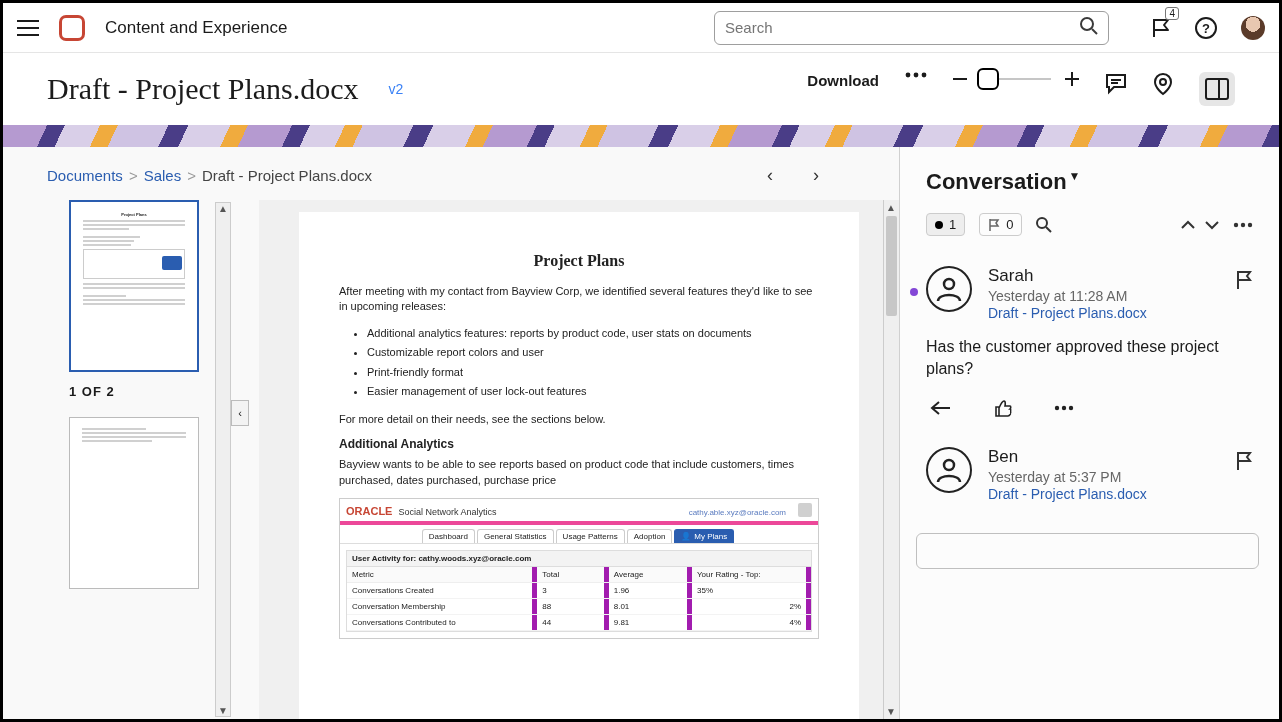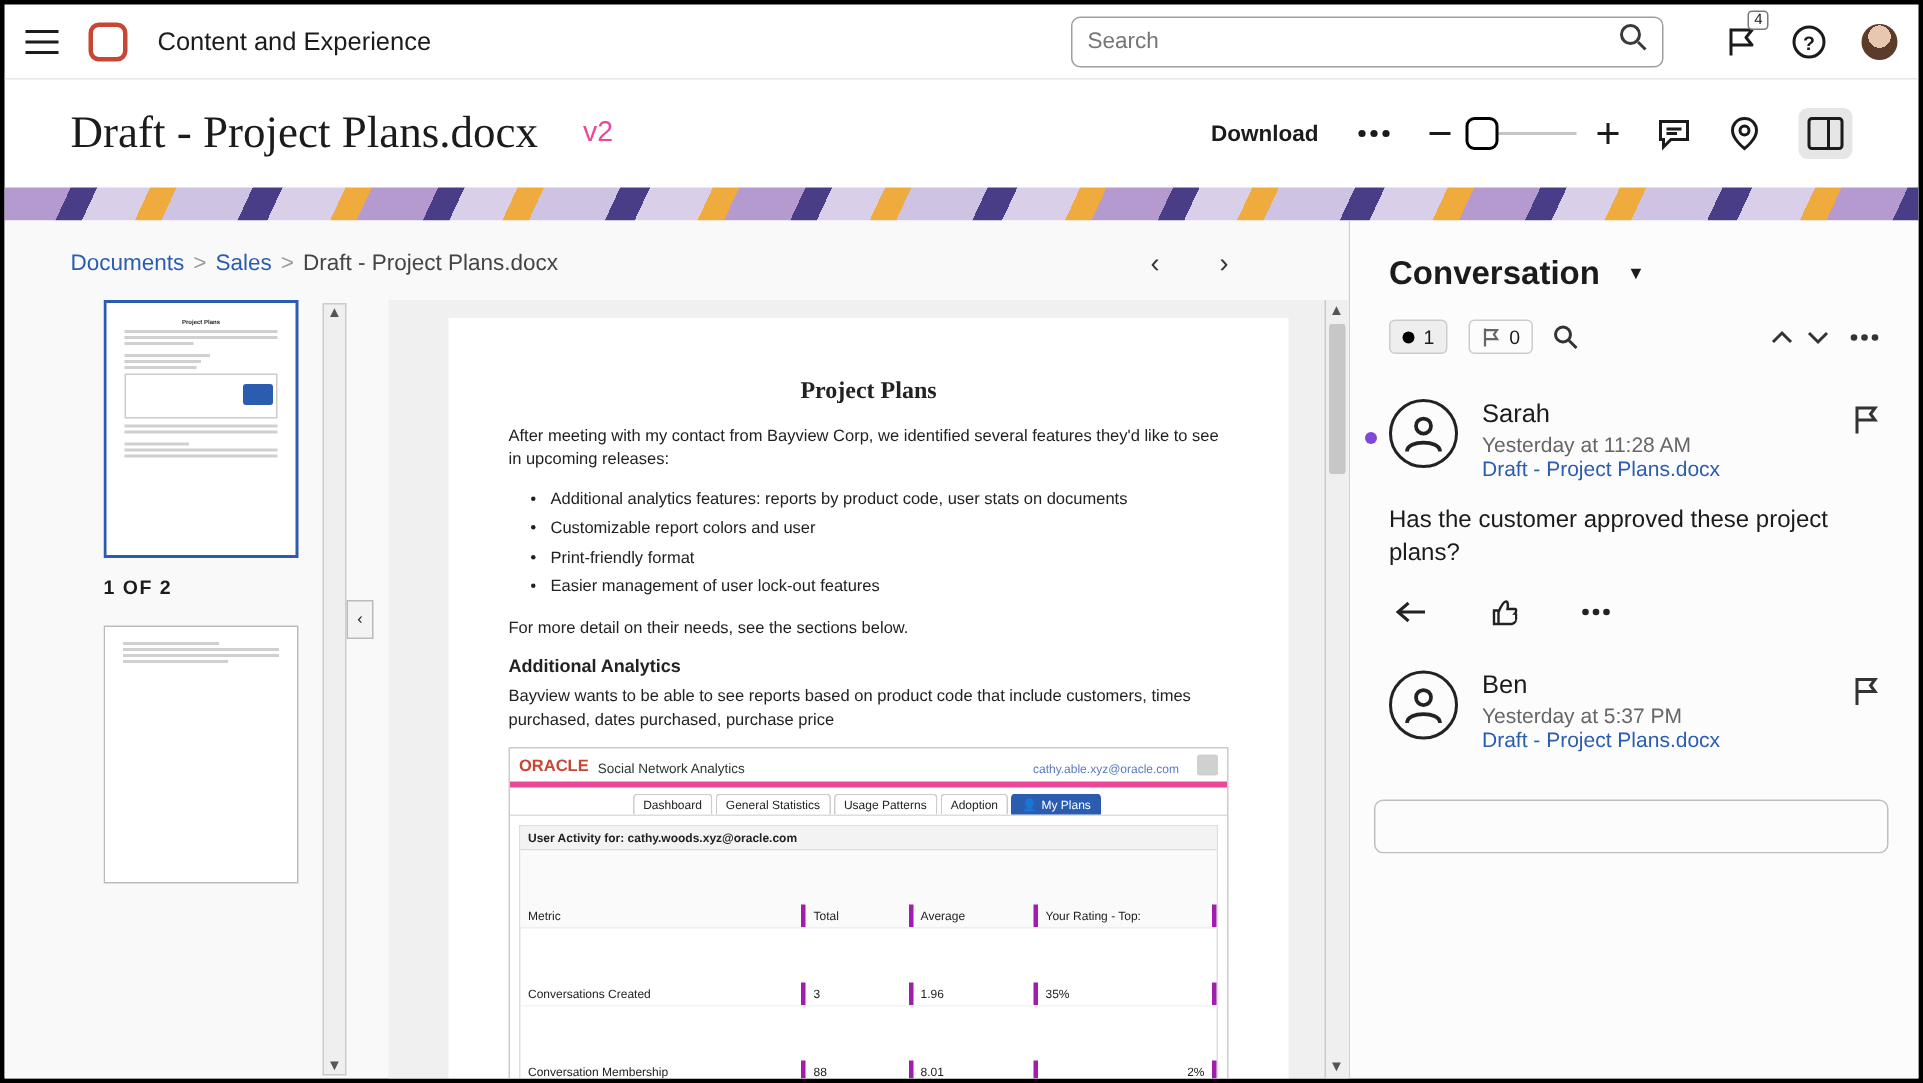--- a/index.html
+++ b/index.html
@@ -14,22 +14,22 @@
   .search-wrap { margin-left: auto; margin-right: 22px; }
   .search-box { display: flex; align-items: center; border: 1px solid #9e9e9e; border-radius: 6px; height: 34px; width: 395px; padding: 0 10px; }
   .search-box input { border: none; outline: none; flex: 1; font-size: 15px; background: transparent; color:#6e6e6e; }
   .top-icons { display: flex; align-items: center; gap: 24px; }
   .flag-icon { position: relative; }
   .flag-badge { position: absolute; top: -10px; right: -8px; border: 1px solid #777; font-size: 10px; border-radius: 3px; padding: 0 3px; background: #fff; }
   .avatar-img { width: 24px; height: 24px; border-radius: 50%; background: radial-gradient(circle at 50% 35%, #e8c7b0 0 38%, #5b3b2a 38% 60%, #5b3b2a 60% 100%); display:inline-block; }
   
   .doc-header { display: flex; align-items: center; height: 72px; padding: 0 44px; gap: 30px; }
   .doc-title { font-family: Georgia, 'Times New Roman', serif; font-size: 30px; }
-  .version-label { font-size: 19px; color: #ec4899; }
-  .doc-header .right { margin-left: auto; display: flex; align-items: center; gap: 26px; }
+  .version-label { font-size: 14px; color: #3b82f6; }
+  .doc-header .right { margin-left: auto; display: flex; align-items: flex-start; gap: 26px; }
   .download-text { font-size: 15px; font-weight: 600; cursor:pointer; }
   .icon-btn { cursor: pointer; display: inline-flex; align-items: center; justify-content: center; }
   .zoom-group { display:flex; align-items:center; gap:14px; }
   .zoom-track { position:relative; width:70px; height:2px; background:#c6c6c6; }
   .zoom-handle { position:absolute; left:-4px; top:-10px; width:22px; height:22px; border:2px solid #000; border-radius:6px; background:#fff; }
   .side-toggle { background:#e6e6e6; border-radius:6px; padding:6px; }
   
   .banner {
     height: 22px;
     background: repeating-linear-gradient(115deg,
@@ -80,33 +80,33 @@
   .embed-top-title { font-size:9px; color:#333; }
   .embed-top-user { margin-left:auto; font-size:8px; color:#5a7bbf; }
   .embed-tabs { display:flex; gap:0; border-bottom:1px solid #ddd; justify-content:center; padding:4px 6px 0; align-items:center; }
   .etab { border:1px solid #ccc; border-bottom:none; border-radius:3px 3px 0 0; padding:2px 6px; font-size:8px; display:flex; align-items:center; gap:3px; margin-right:2px; }
   .etab.active { background:#2a5db0; color:#fff; border-color:#2a5db0; }
   .embed-body { display:flex; padding:6px; gap:8px; }
   .etable { flex:1.6; border:1px solid #ddd; }
   .etable .hdr { background:#f3f3f3; padding:3px 5px; font-size:8px; border-bottom:1px solid #ddd; font-weight:600; }
   .etable .cols, .etable .row { display:grid; grid-template-columns: 1.6fr 0.6fr 0.7fr 1fr; font-size:8px; }
   .etable .cols { background:#fafafa; border-bottom:1px solid #eee; }
-  .etable .cols div, .etable .row div { padding:3px 5px; border-right:3px solid #a21caf;margin-top:36px; }
+  .etable .cols div, .etable .row div { padding:3px 5px; border-right:5px solid #a21caf; }
   .etable .row { border-bottom:1px solid #f3f3f3; }
   .epanel { flex:1; border:1px solid #ddd; }
   .epanel .hdr { background:#f3f3f3; padding:3px 5px; font-size:8px; border-bottom:1px solid #ddd; font-weight:600; }
   .levels { padding:6px; }
   .level { background:#2a5db0; color:#fff; font-size:8px; text-align:center; padding:4px 0; margin-bottom:3px; position:relative; }
   .level.inf { background:#2a5db0; }
   .level.pwr { background:#3e77c8; }
   .level.con { background:#5a90dd; }
   .marker { position:absolute; right:-10px; top:50%; transform:translateY(-50%); color:#000; font-size:14px; }
   
   .sidebar { width:380px; border-left:1px solid #d0d0d0; background:#fcfcfc; display:flex; flex-direction:column; }
-  .sb-header { display:flex; align-items:center; padding:22px 26px 18px; gap:18px; }
+  .sb-header { display:flex; align-items:flex-start; padding:22px 26px 18px; gap:2px; }
   .sb-title { font-size:22px; font-weight:700; }
   .caret-down { font-size:12px; }
   .sb-meta { display:flex; align-items:center; gap:14px; padding: 0 26px 12px; }
   .pill { border:1px solid #ccc; border-radius:4px; padding:3px 8px; display:flex; align-items:center; gap:6px; font-size:13px; }
   .pill.active { background:#eee; }
   .dot { width:8px; height:8px; border-radius:50%; background:#000; display:inline-block; }
   .mini-flag svg { display:block; }
   .sb-meta .grow { flex:1; }
   .nav-ud { display:flex; gap:10px; }
   .messages { padding: 10px 0 0; overflow:auto; }

